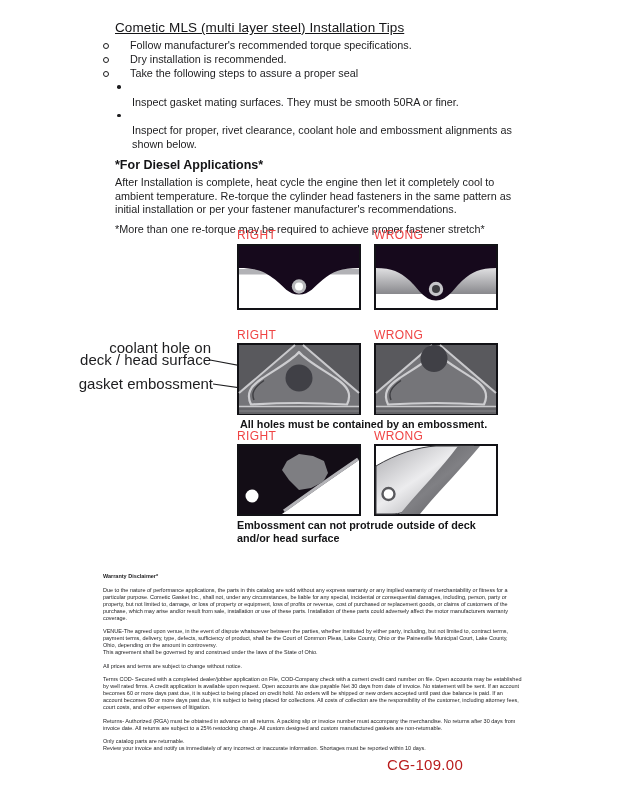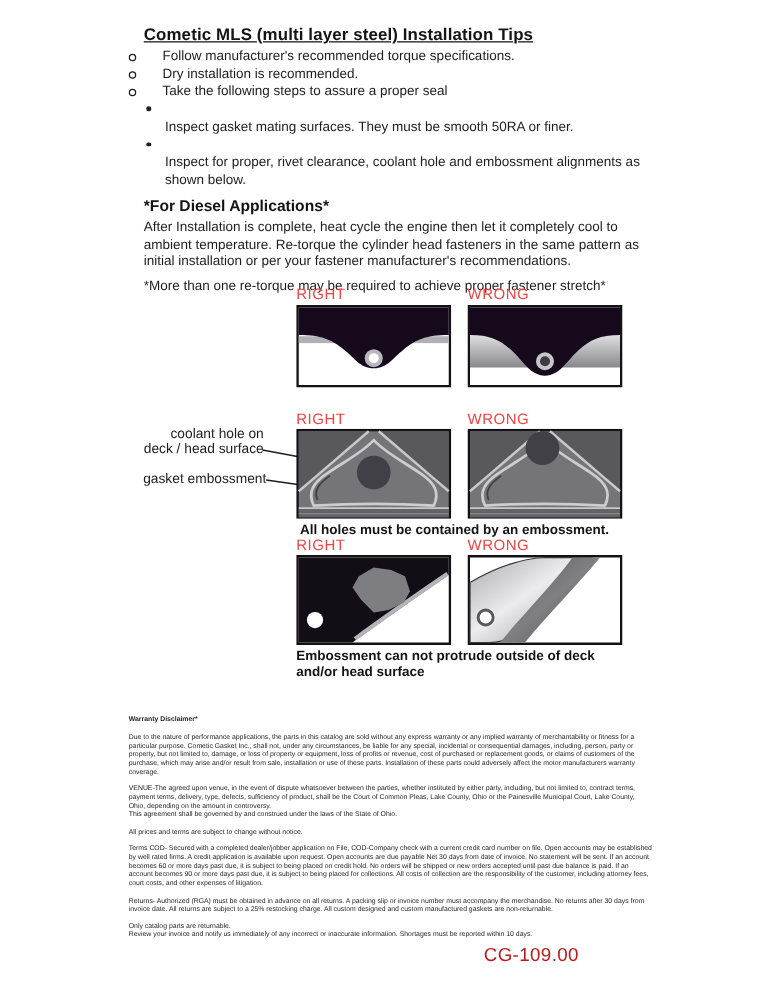--- a/index.html
+++ b/index.html
@@ -4,21 +4,21 @@
 <style>
   html,body{margin:0;padding:0;background:#ffffff;}
   .page{
     position:relative;width:618px;height:800px;background:#ffffff;
     font-family:"Liberation Sans","DejaVu Sans",sans-serif;color:#1d1d1f;
     overflow:hidden;
   }
   
   .flow{position:absolute;left:103px;top:20px;width:432px;}
   .title{
-    margin:0 0 3px 12px;font-size:13.5px;font-weight:bold;
+    margin:0 0 3px 12px;font-size:13.5px;font-weight:normal;
     text-decoration:underline;letter-spacing:0.1px;color:#141416;
   }
   .bullet-row{display:flex;align-items:flex-start;gap:6px;line-height:14px;font-size:10.8px;}
   .bullet-row .txt{flex:1;margin-left:15px;}
   .circle-marker{
     width:4px;height:4px;border:1px solid #1d1d1f;border-radius:50%;
     flex:0 0 auto;margin-top:4.5px;
   }
   .sub{margin-left:14px;flex-direction:column;}
   .dot-marker{
@@ -31,21 +31,21 @@
   .dg-header{
     position:absolute;width:124px;text-align:left;font-size:12px;
     letter-spacing:0.4px;color:#ef4444;font-weight:500;
   }
   .dg-box{position:absolute;width:124px;height:72px;}
   .dg-box svg{display:block;}
   .dg-caption{
     position:absolute;font-size:10.8px;font-weight:bold;color:#141416;line-height:13px;
   }
   .callout{
-    position:absolute;text-align:right;font-size:11px;line-height:11.5px;color:#1d1d1f;
+    position:absolute;text-align:right;font-size:15px;line-height:11.5px;color:#1d1d1f;
   }
   .leader-lines{position:absolute;left:205px;top:350px;}
   
   .legal{position:absolute;left:103px;top:573px;width:419px;font-size:5.5px;line-height:6.9px;color:#232325;}
   .legal-heading{font-weight:bold;margin-bottom:7px;}
   .legal-block{margin-bottom:6.8px;}
   .code{
     position:absolute;left:387px;top:756px;font-size:15px;color:#b91c1c;letter-spacing:0.3px;
   }
 </style>

